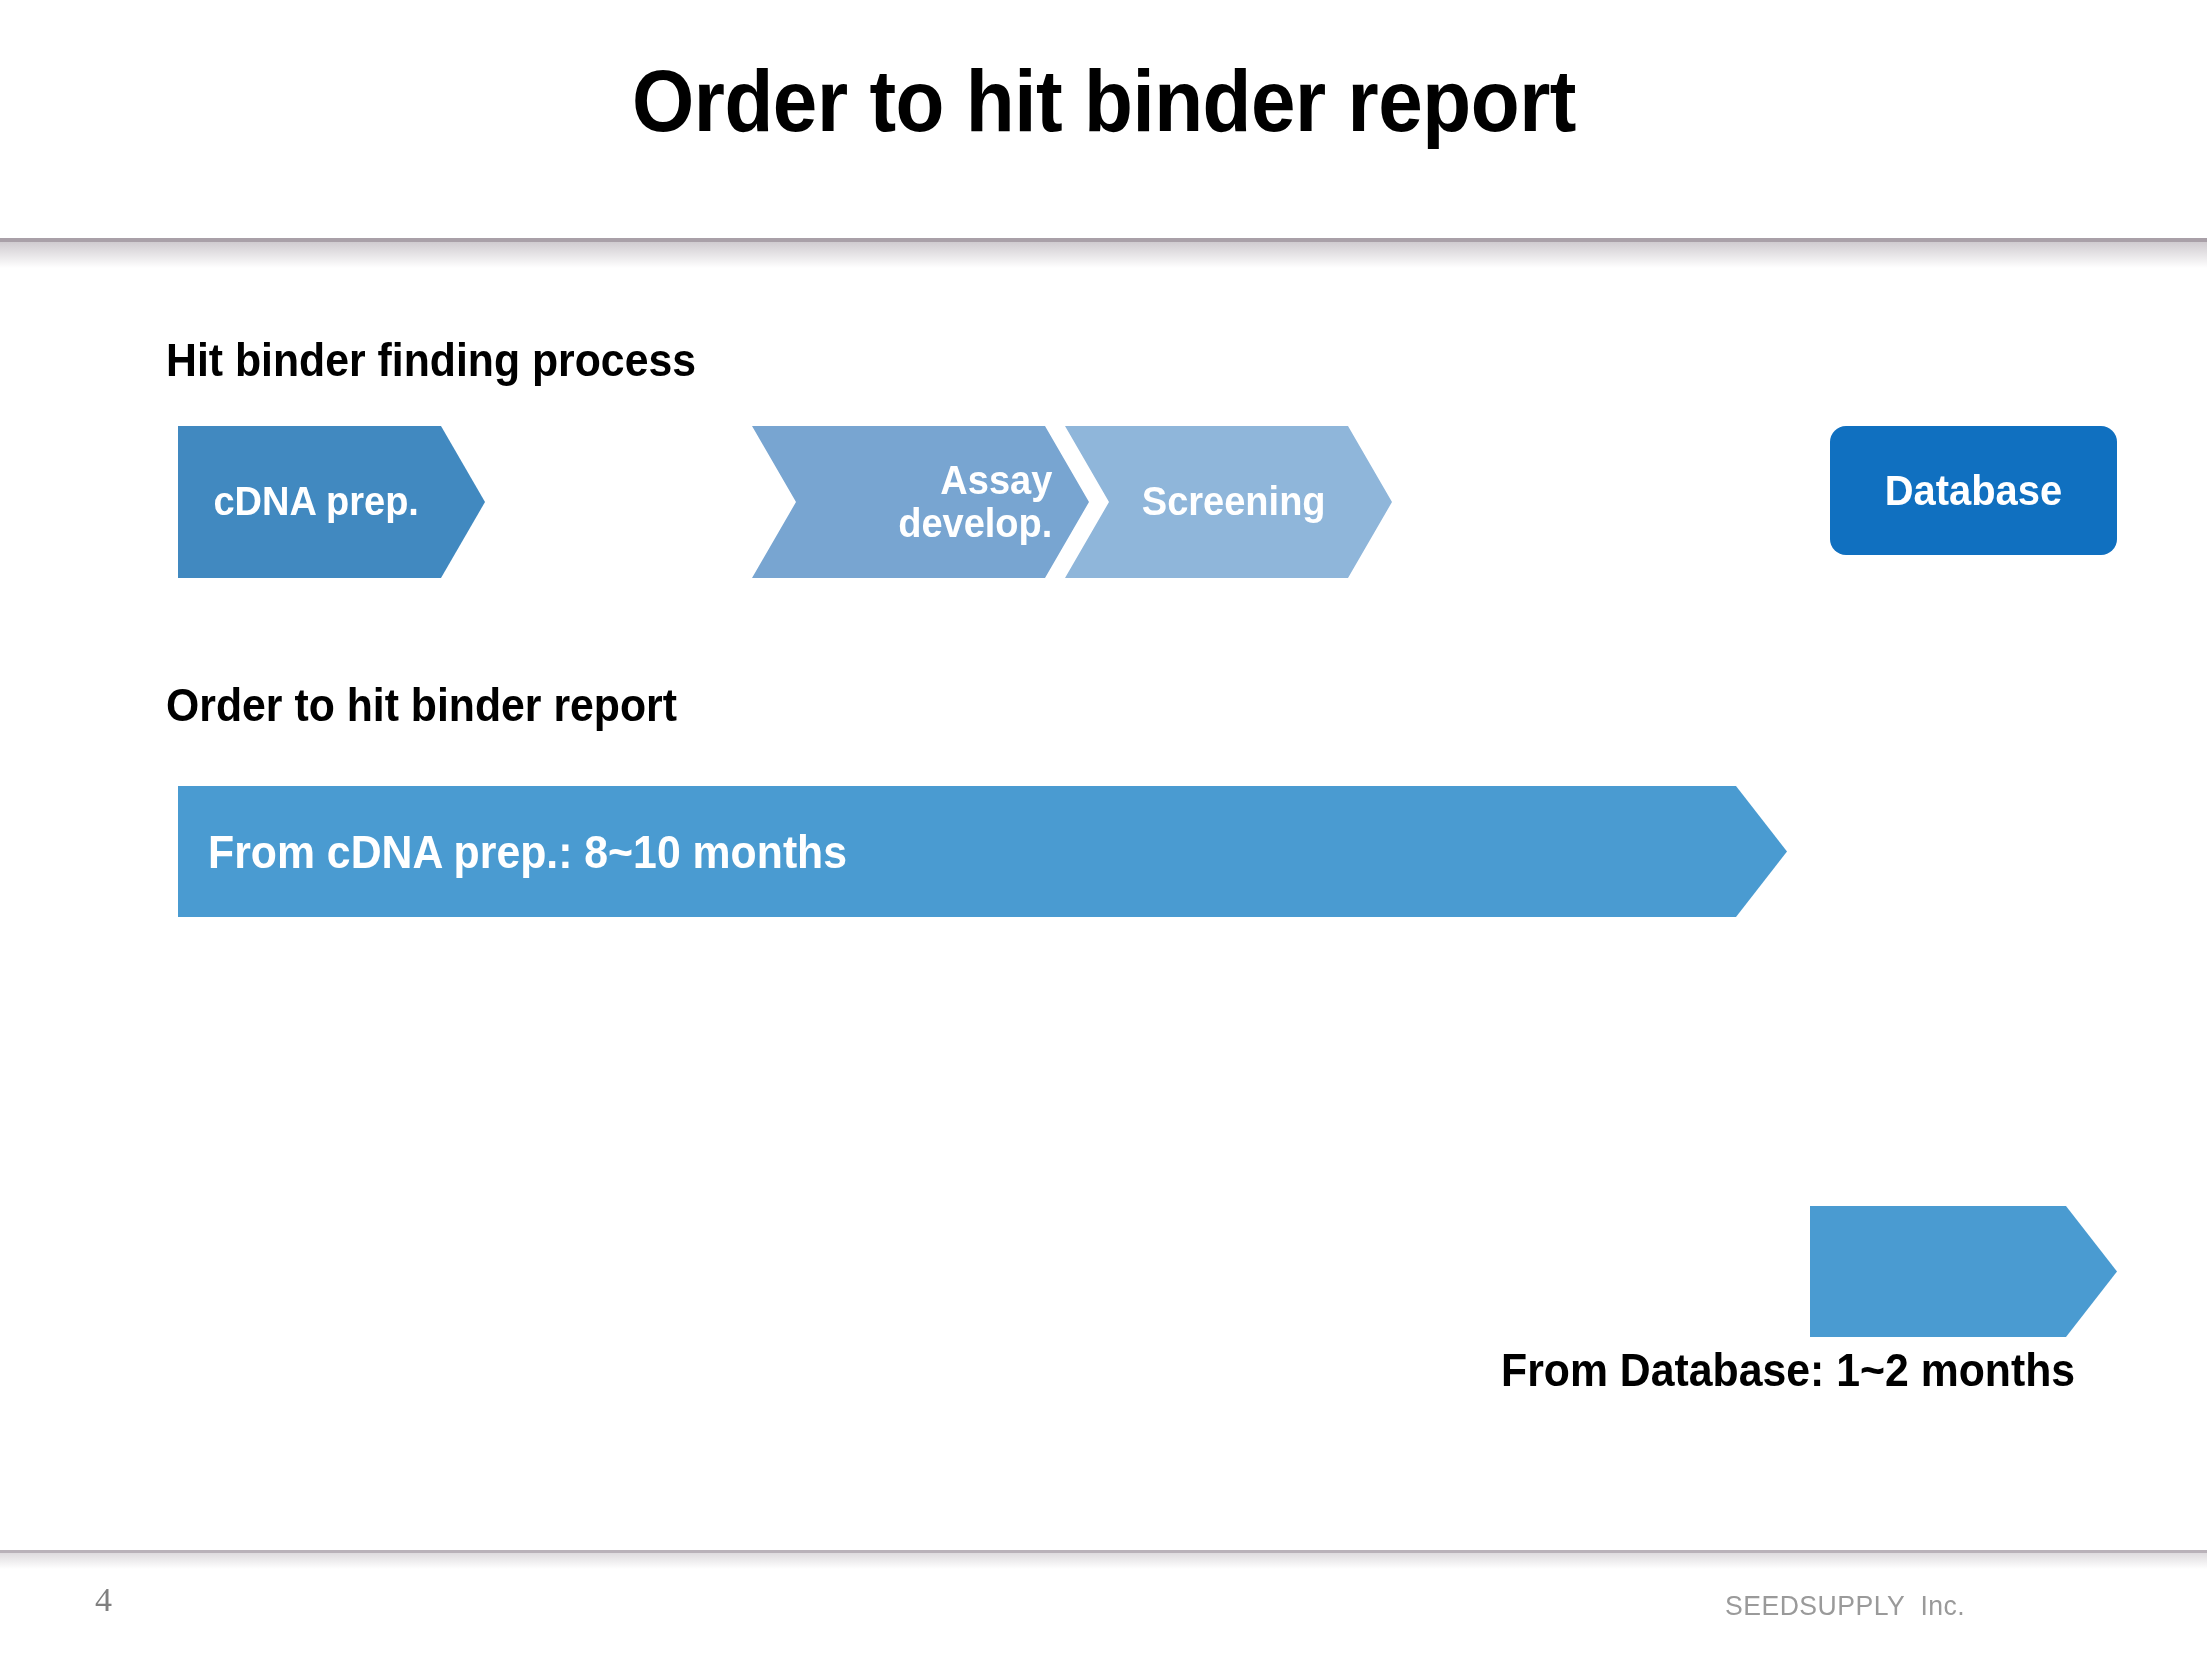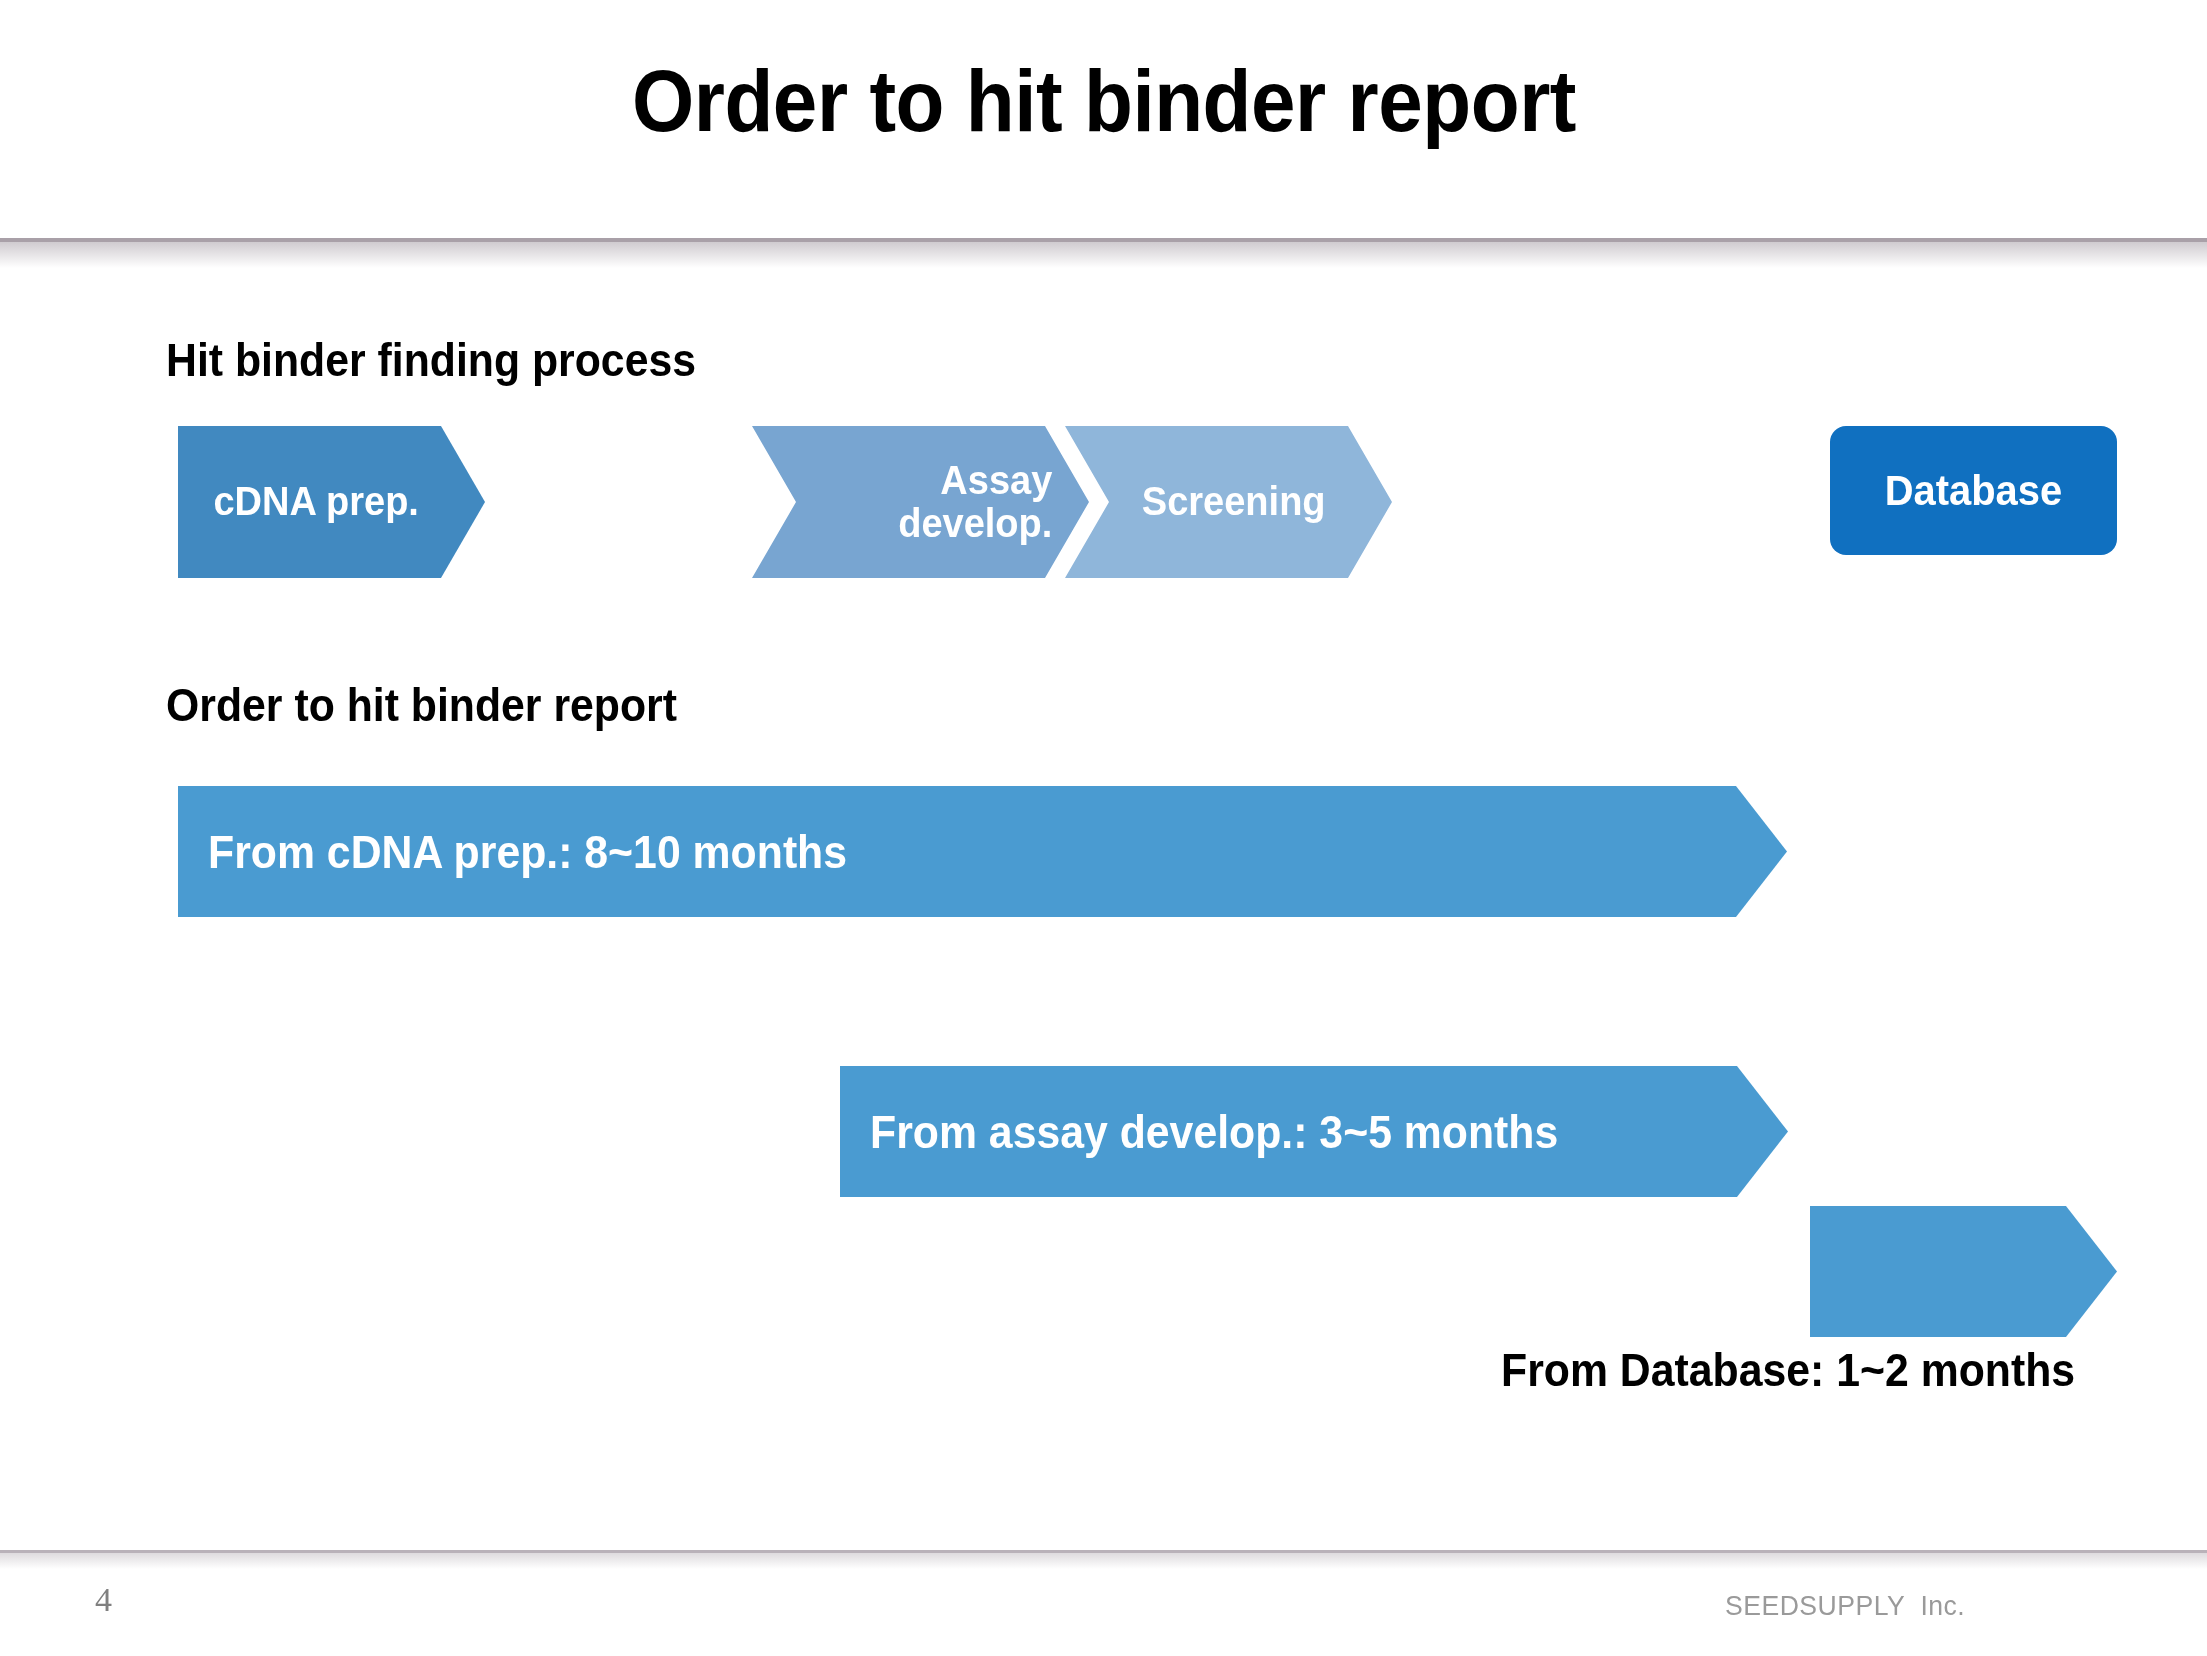--- a/index.html
+++ b/index.html
@@ -208,23 +208,20 @@
 
   </div>
 
   <div class="section-heading" id="heading-order">Order to hit binder report</div>
 
   <div class="bar" style="left:178px; top:786px; width:1609px; background:#4A9BD1;">
     <span class="bar-label">From cDNA prep.: 8~10 months</span>
   </div>
 
 
-  <div class="bar" style="left:840px; top:1066px; width:948px; background:#4A9BD1;">
-    <span class="bar-label">From assay develop.:   3~5 months</span>
-  </div>
 
   <div class="bar" style="left:1810px; top:1206px; width:307px; background:#4A9BD1;">
     <span class="bar-label"></span>
   </div>
 
   <div class="caption" style="left:1501px; top:1343px;">From Database: 1~2 months</div>
 
   <div class="footer-rule"></div>
   <div class="footer-rule-shadow"></div>
   <div class="page-number">4</div>

